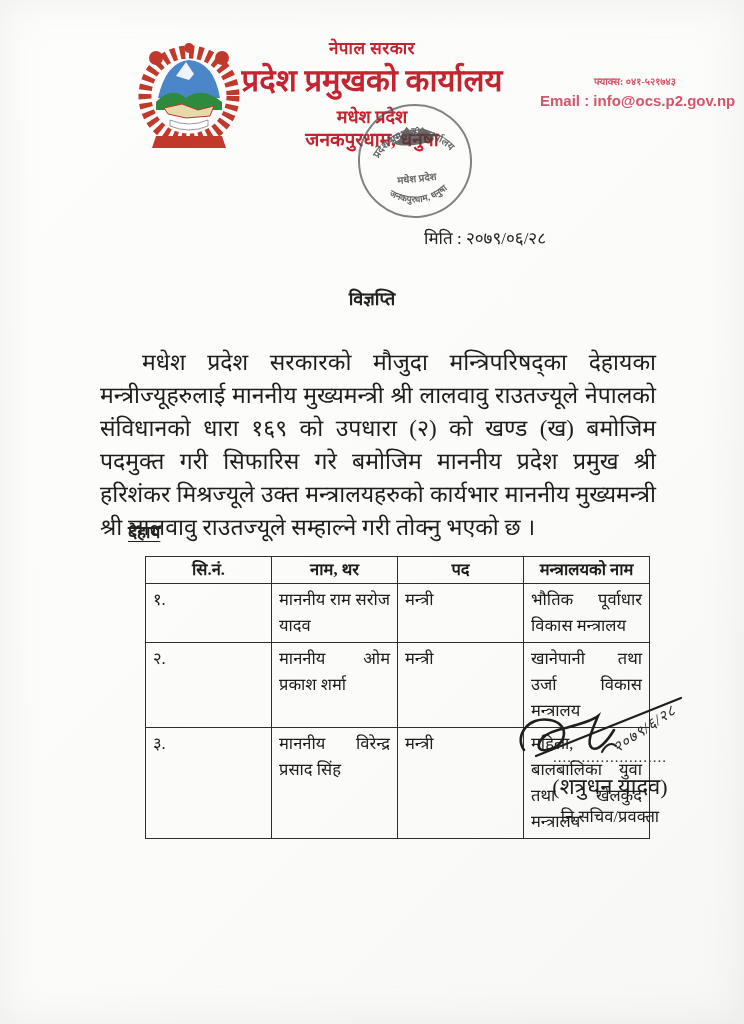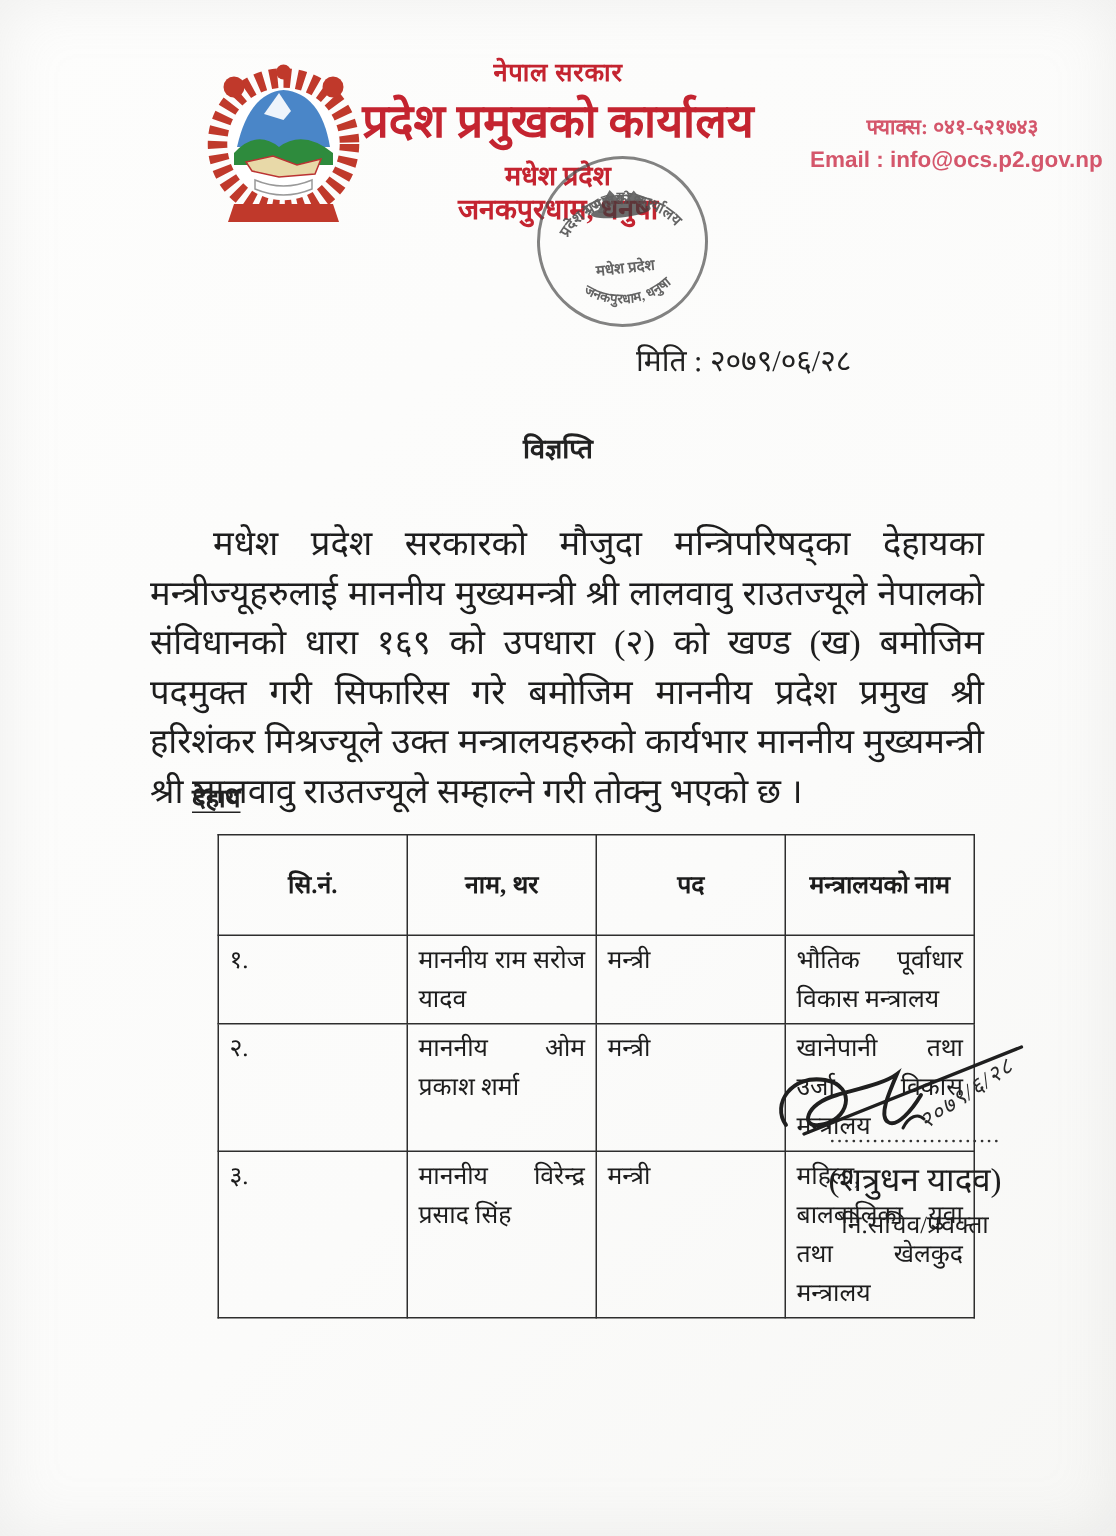--- a/index.html
+++ b/index.html
@@ -20,42 +20,42 @@
   .ink{color:#222222;}
 
   
   .gov-line{top:36px;left:0;width:744px;text-align:center;font-size:17px;font-weight:bold;letter-spacing:.5px;}
   .office-line{top:58px;left:0;width:744px;text-align:center;font-size:31px;font-weight:bold;}
   .province-line{top:104px;left:0;width:744px;text-align:center;font-size:18px;font-weight:bold;}
   .place-line{top:126px;left:0;width:744px;text-align:center;font-size:19px;font-weight:bold;}
 
   .contact{top:70px;left:540px;width:190px;text-align:center;}
   .contact .phone{font-size:15px;font-weight:bold;white-space:nowrap;}
-  .contact .fax{font-size:14px;font-weight:bold;margin-top:4px;white-space:nowrap;}
+  .contact .fax{font-size:10px;font-weight:bold;margin-top:4px;white-space:nowrap;}
   .contact .email{font-size:15px;font-weight:bold;color:#d4566b;margin-top:4px;white-space:nowrap;font-family:"Liberation Sans",sans-serif;}
 
   .refblock{top:150px;left:140px;font-size:16px;line-height:26px;}
 
-  .dateline{top:226px;left:424px;font-size:20px;}
+  .dateline{top:226px;left:424px;font-size:17px;}
 
   .doc-title{top:286px;left:0;width:744px;text-align:center;font-size:18px;font-weight:bold;}
 
   .body-para{
     top:346px;left:100px;width:556px;
     font-size:23px;line-height:33px;text-align:justify;
     text-indent:42px;color:#1d1d1d;
   }
 
   .list-heading{top:520px;left:128px;font-size:17px;font-weight:bold;text-decoration:underline;text-underline-offset:3px;}
 
   
   .tbl-wrap{top:556px;left:145px;}
   table{border-collapse:collapse;table-layout:fixed;width:505px;color:#1c1c1c;}
   th,td{border:1.6px solid #2e2e2e;padding:3px 7px;font-size:16.5px;vertical-align:top;line-height:26px;}
-  th{font-weight:bold;text-align:center;padding:20px 4px;}
+  th{font-weight:bold;text-align:center;padding:0 4px;}
   td.num{width:40px;}
   td.name{width:192px;text-align:justify;}
   td.post{width:56px;}
   td.ministry{width:189px;text-align:justify;}
 
   
   .sig-zone{top:752px;left:500px;width:220px;text-align:center;}
   .sig-dots{font-size:15px;letter-spacing:1px;color:#333;line-height:10px;white-space:nowrap;}
   .sig-name{font-size:22px;margin-top:8px;color:#1d1d1d;}
   .sig-post{font-size:16.5px;margin-top:4px;color:#1d1d1d;}

